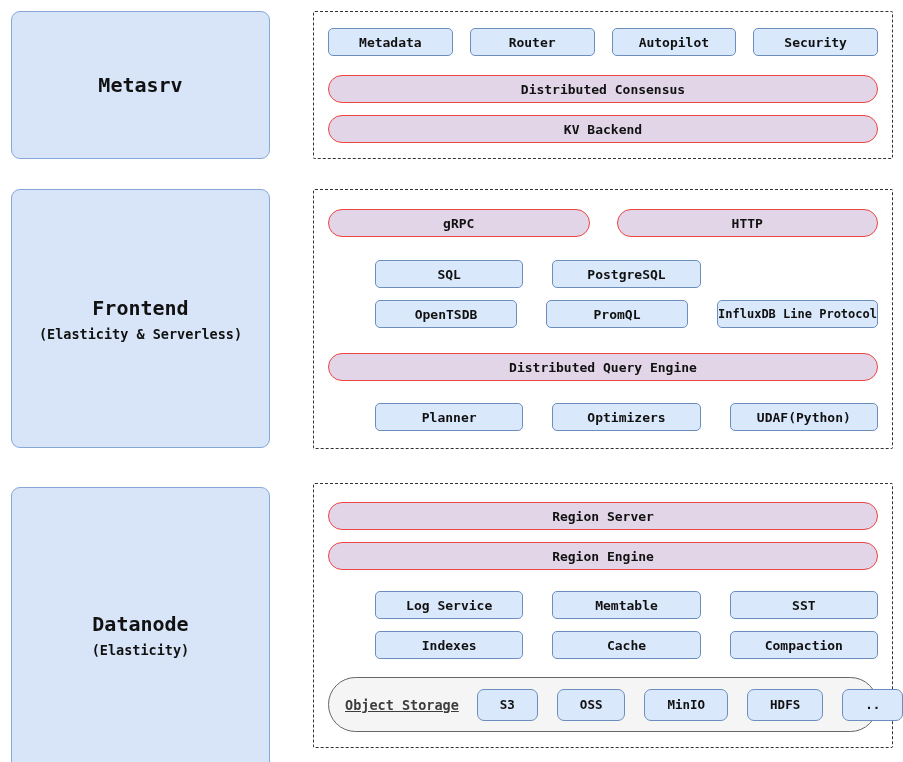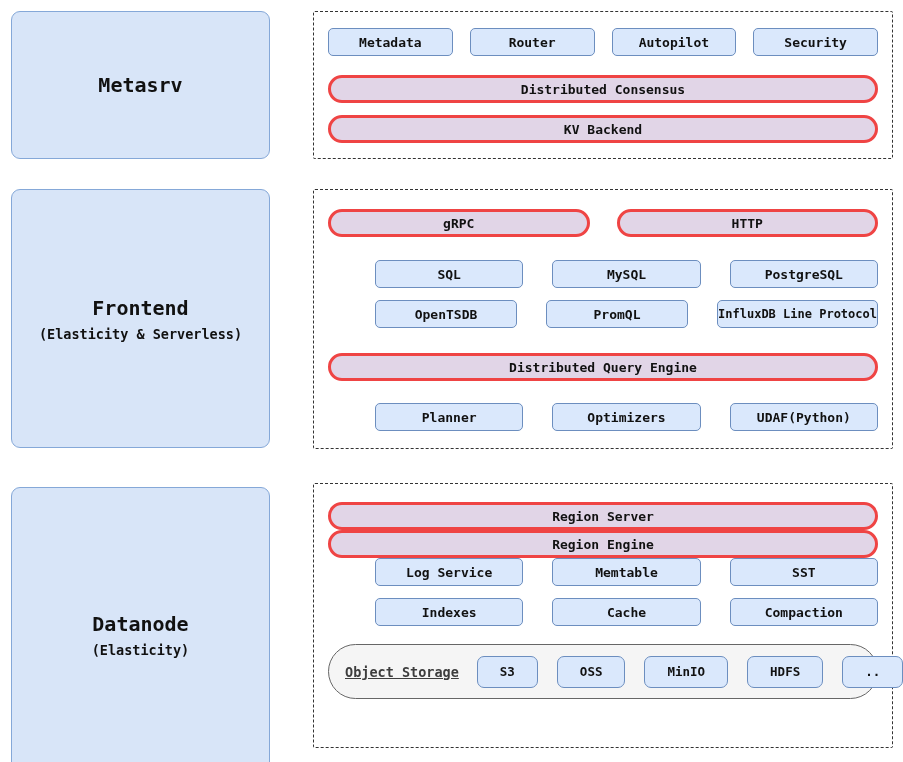--- a/index.html
+++ b/index.html
@@ -47,21 +47,21 @@
     align-items: center;
     justify-content: center;
     font-size: 13px;
     font-weight: bold;
     white-space: nowrap;
   }
   .chip.smalltext { font-size: 12px; }
   
   .pill {
     background: #e1d5e7;
-    border: 3px solid #ef4444;
+    border: 1px solid #ef4444;
     border-radius: 14.5px;
     height: 28px;
     display: flex;
     align-items: center;
     justify-content: center;
     font-size: 13px;
     font-weight: bold;
     white-space: nowrap;
   }
   .grid2 { display: grid; grid-template-columns: 1fr 1fr; gap: 27px; }
@@ -119,21 +119,20 @@
     <div class="big-subtitle">(Elasticity &amp; Serverless)</div>
   </div>
 
   <div class="dashed" style="top:189px;height:260px">
     <div class="grid2" style="margin-top:19px">
       <div class="pill">gRPC</div>
       <div class="pill">HTTP</div>
     </div>
     <div class="grid3" style="margin-top:23px">
       <div class="chip">SQL</div>
-      <div class="chip">MySQL</div>
       <div class="chip">PostgreSQL</div>
     </div>
     <div class="grid3" style="margin-top:12px">
       <div class="chip">OpenTSDB</div>
       <div class="chip">PromQL</div>
       <div class="chip smalltext">InfluxDB Line Protocol</div>
     </div>
     <div class="pill" style="margin-top:25px">Distributed Query Engine</div>
     <div class="grid3" style="margin-top:22px">
       <div class="chip">Planner</div>
@@ -142,22 +141,22 @@
     </div>
   </div>
 
   <div class="big-box" style="top:487px;height:296px">
     <div class="big-label">Datanode</div>
     <div class="big-subtitle">(Elasticity)</div>
   </div>
 
   <div class="dashed" style="top:483px;height:265px">
     <div class="pill" style="margin-top:18px">Region Server</div>
-    <div class="pill" style="margin-top:0">Region Engine</div>
-    <div class="grid3" style="">
+    <div class="pill" style="margin-top:12px">Region Engine</div>
+    <div class="grid3" style="margin-top:21px">
       <div class="chip">Log Service</div>
       <div class="chip">Memtable</div>
       <div class="chip">SST</div>
     </div>
     <div class="grid3" style="margin-top:12px">
       <div class="chip">Indexes</div>
       <div class="chip">Cache</div>
       <div class="chip">Compaction</div>
     </div>
     <div class="storage" style="margin-top:18px">

